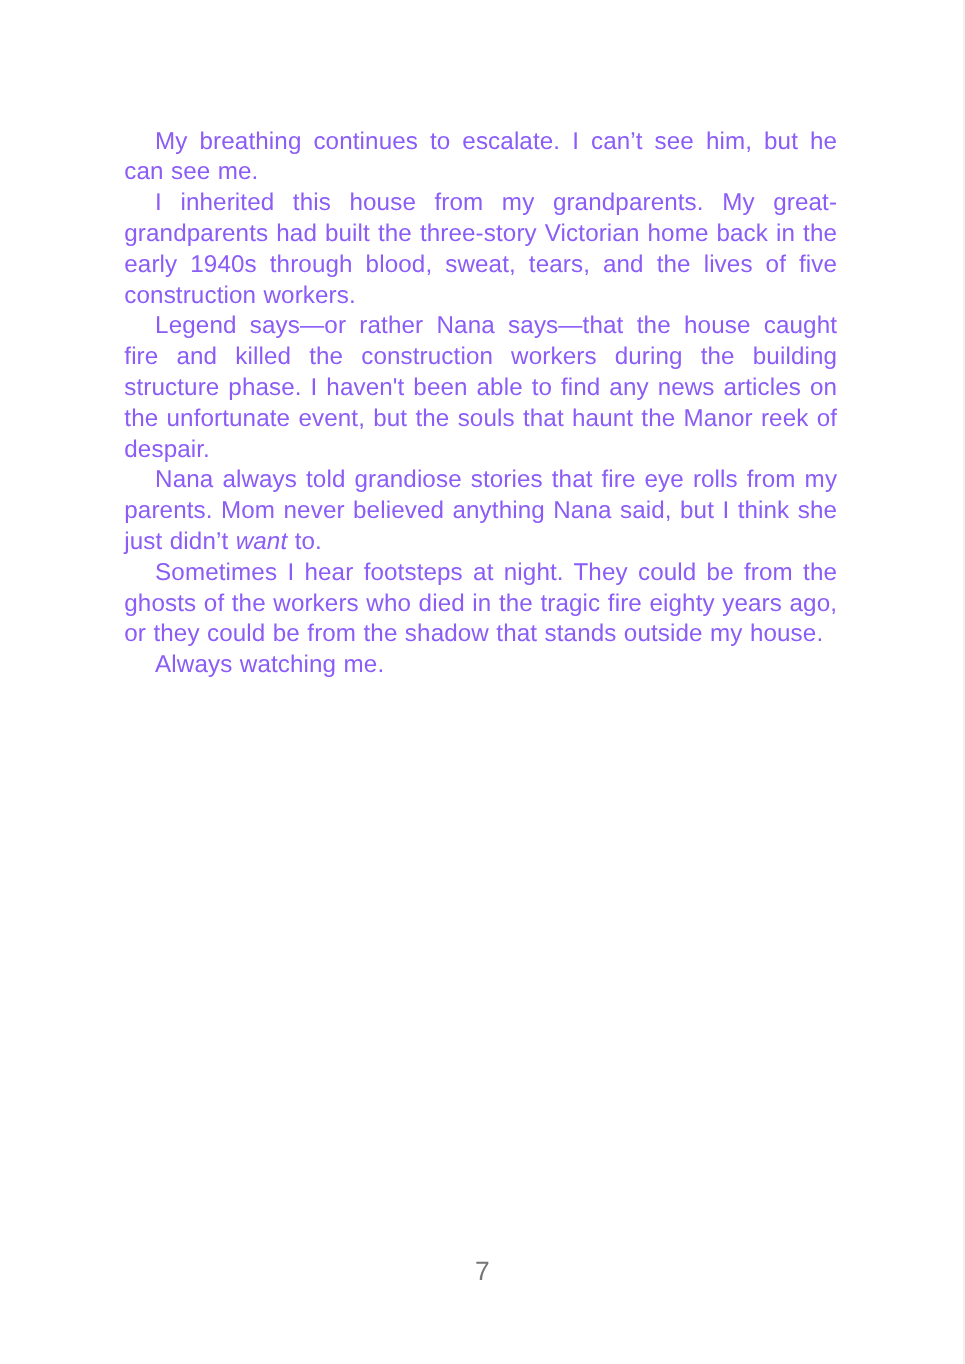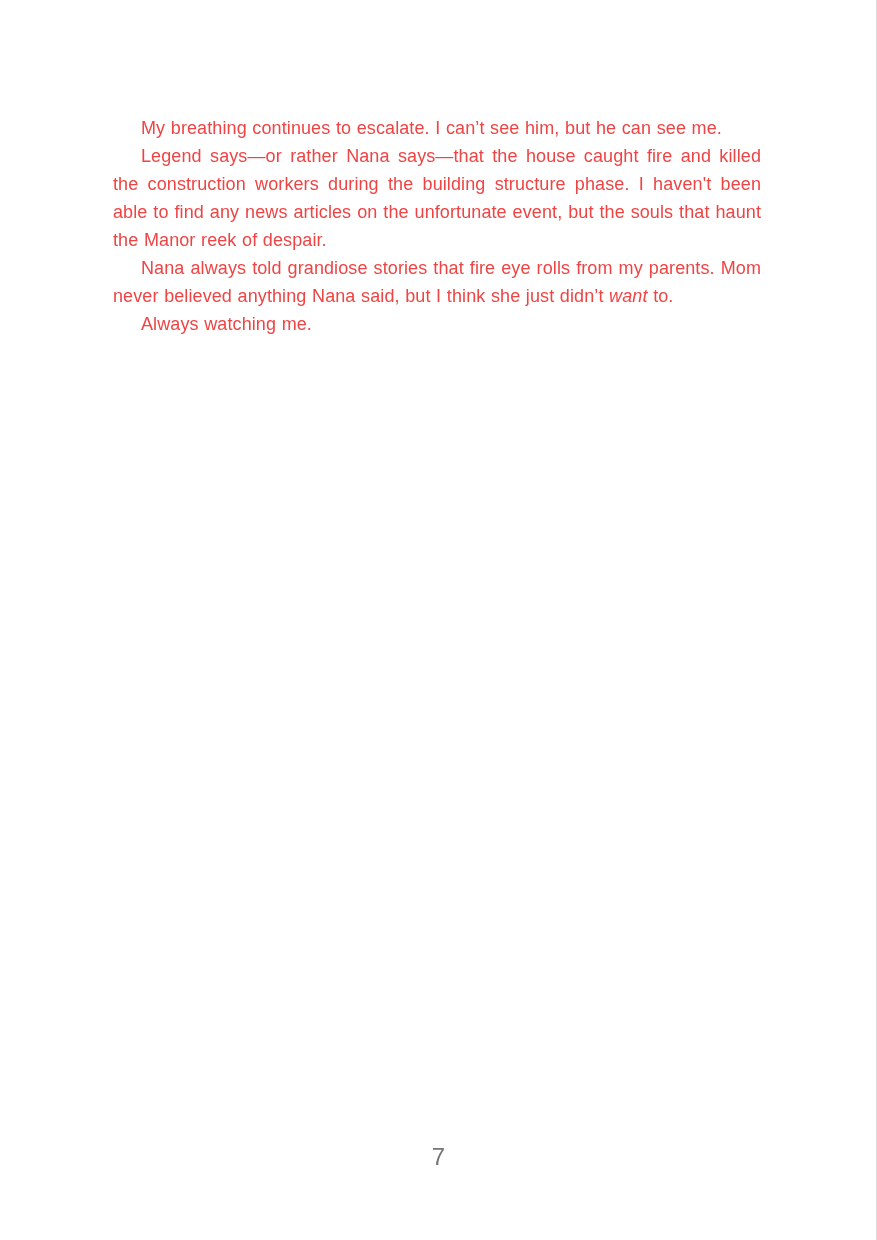--- a/index.html
+++ b/index.html
@@ -26,46 +26,48 @@
   .text-block {
     position: absolute;
     left: 113px;
     top: 114px;
     width: 648px;
     color: #1c1c1c;
   }
   .para {
     margin: 0;
     padding: 0;
-    font-size: 18px;
+    font-size: 22px;
     line-height: 28px;
     text-align: justify;
     text-indent: 28px;
     letter-spacing: 0.1px;
     word-spacing: 0.5px;
-    color: #ef4444;
+    color: #8b5cf6;
   }
   .para em {
   }
   .page-number {
     position: absolute;
     left: 0;
     right: 0;
     top: 1142px;
     text-align: center;
     font-size: 24px;
     line-height: 30px;
     color: #767676;
   }
 </style>
 </head>
 <body>
 
 <div class="page">
   <div class="text-block">
     <p class="para">My breathing continues to escalate. I can’t see him, but he can see me.</p>
+    <p class="para">I inherited this house from my grandparents. My great-grandparents had built the three-story Victorian home back in the early 1940s through blood, sweat, tears, and the lives of five construction workers.</p>
     <p class="para">Legend says—or rather Nana says—that the house caught fire and killed the construction workers during the building structure phase. I haven't been able to find any news articles on the unfortunate event, but the souls that haunt the Manor reek of despair.</p>
     <p class="para"><span>Nana always told grandiose stories that fire eye rolls from my parents. Mom never believed anything Nana said, but I think she just didn’t </span><em>want</em><span> to.</span></p>
+    <p class="para">Sometimes I hear footsteps at night. They could be from the ghosts of the workers who died in the tragic fire eighty years ago, or they could be from the shadow that stands outside my house.</p>
     <p class="para">Always watching me.</p>
   </div>
   <div class="page-number">7</div>
   <div class="scan-edge"></div>
 </div>
 
 </body></html>

